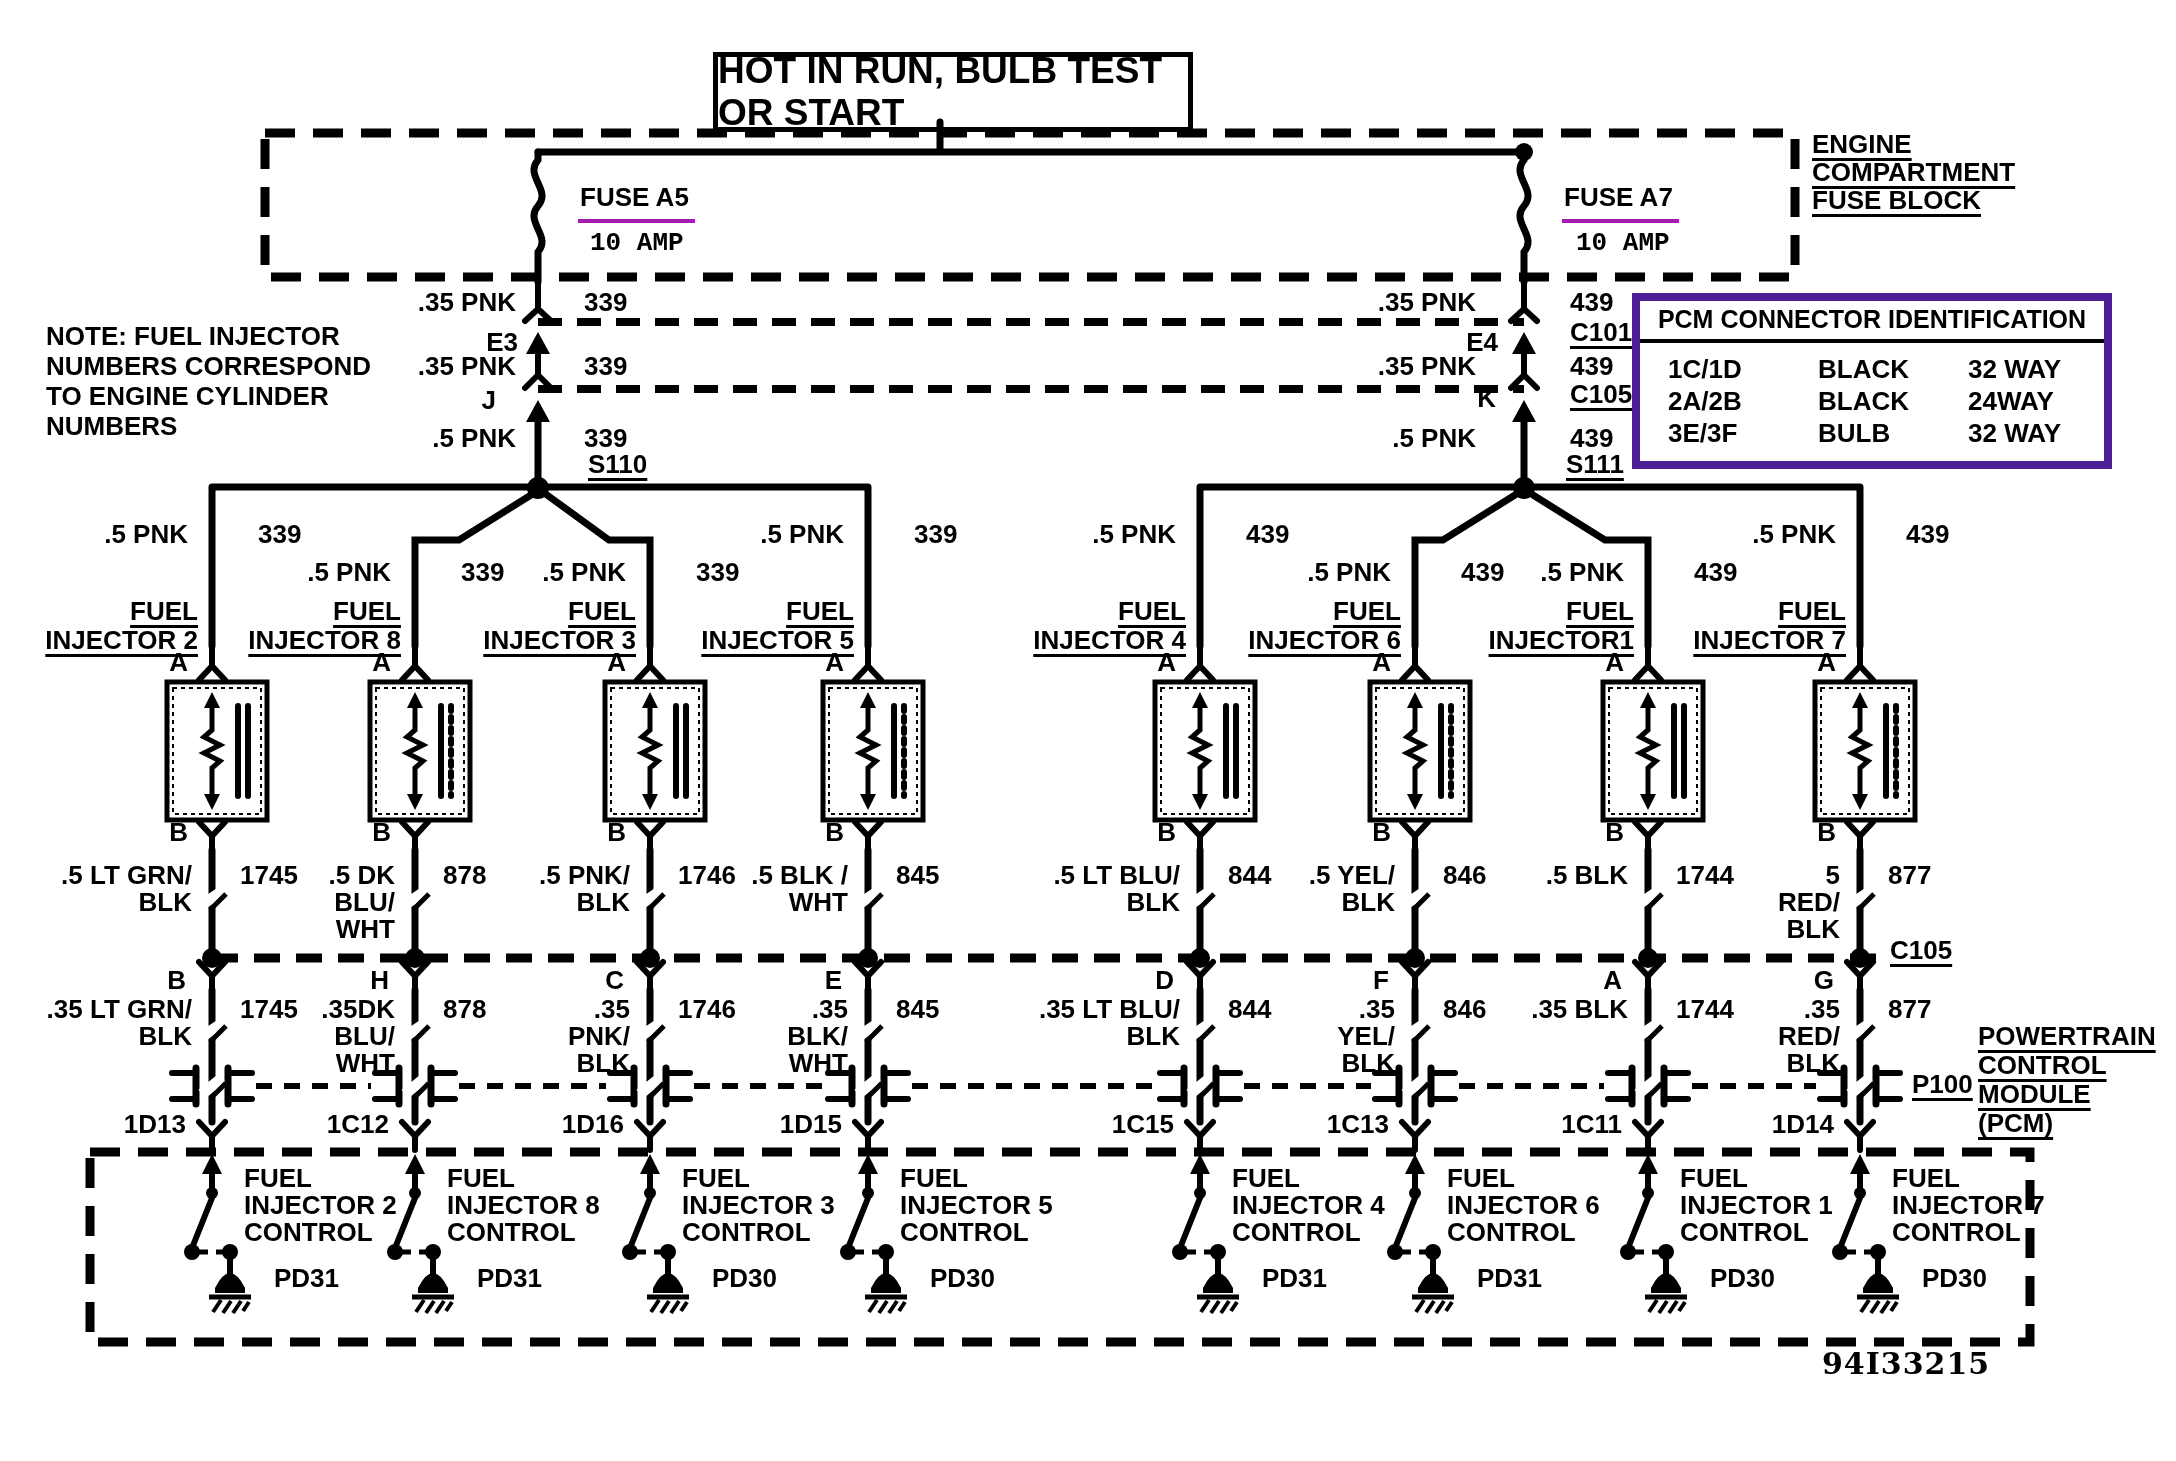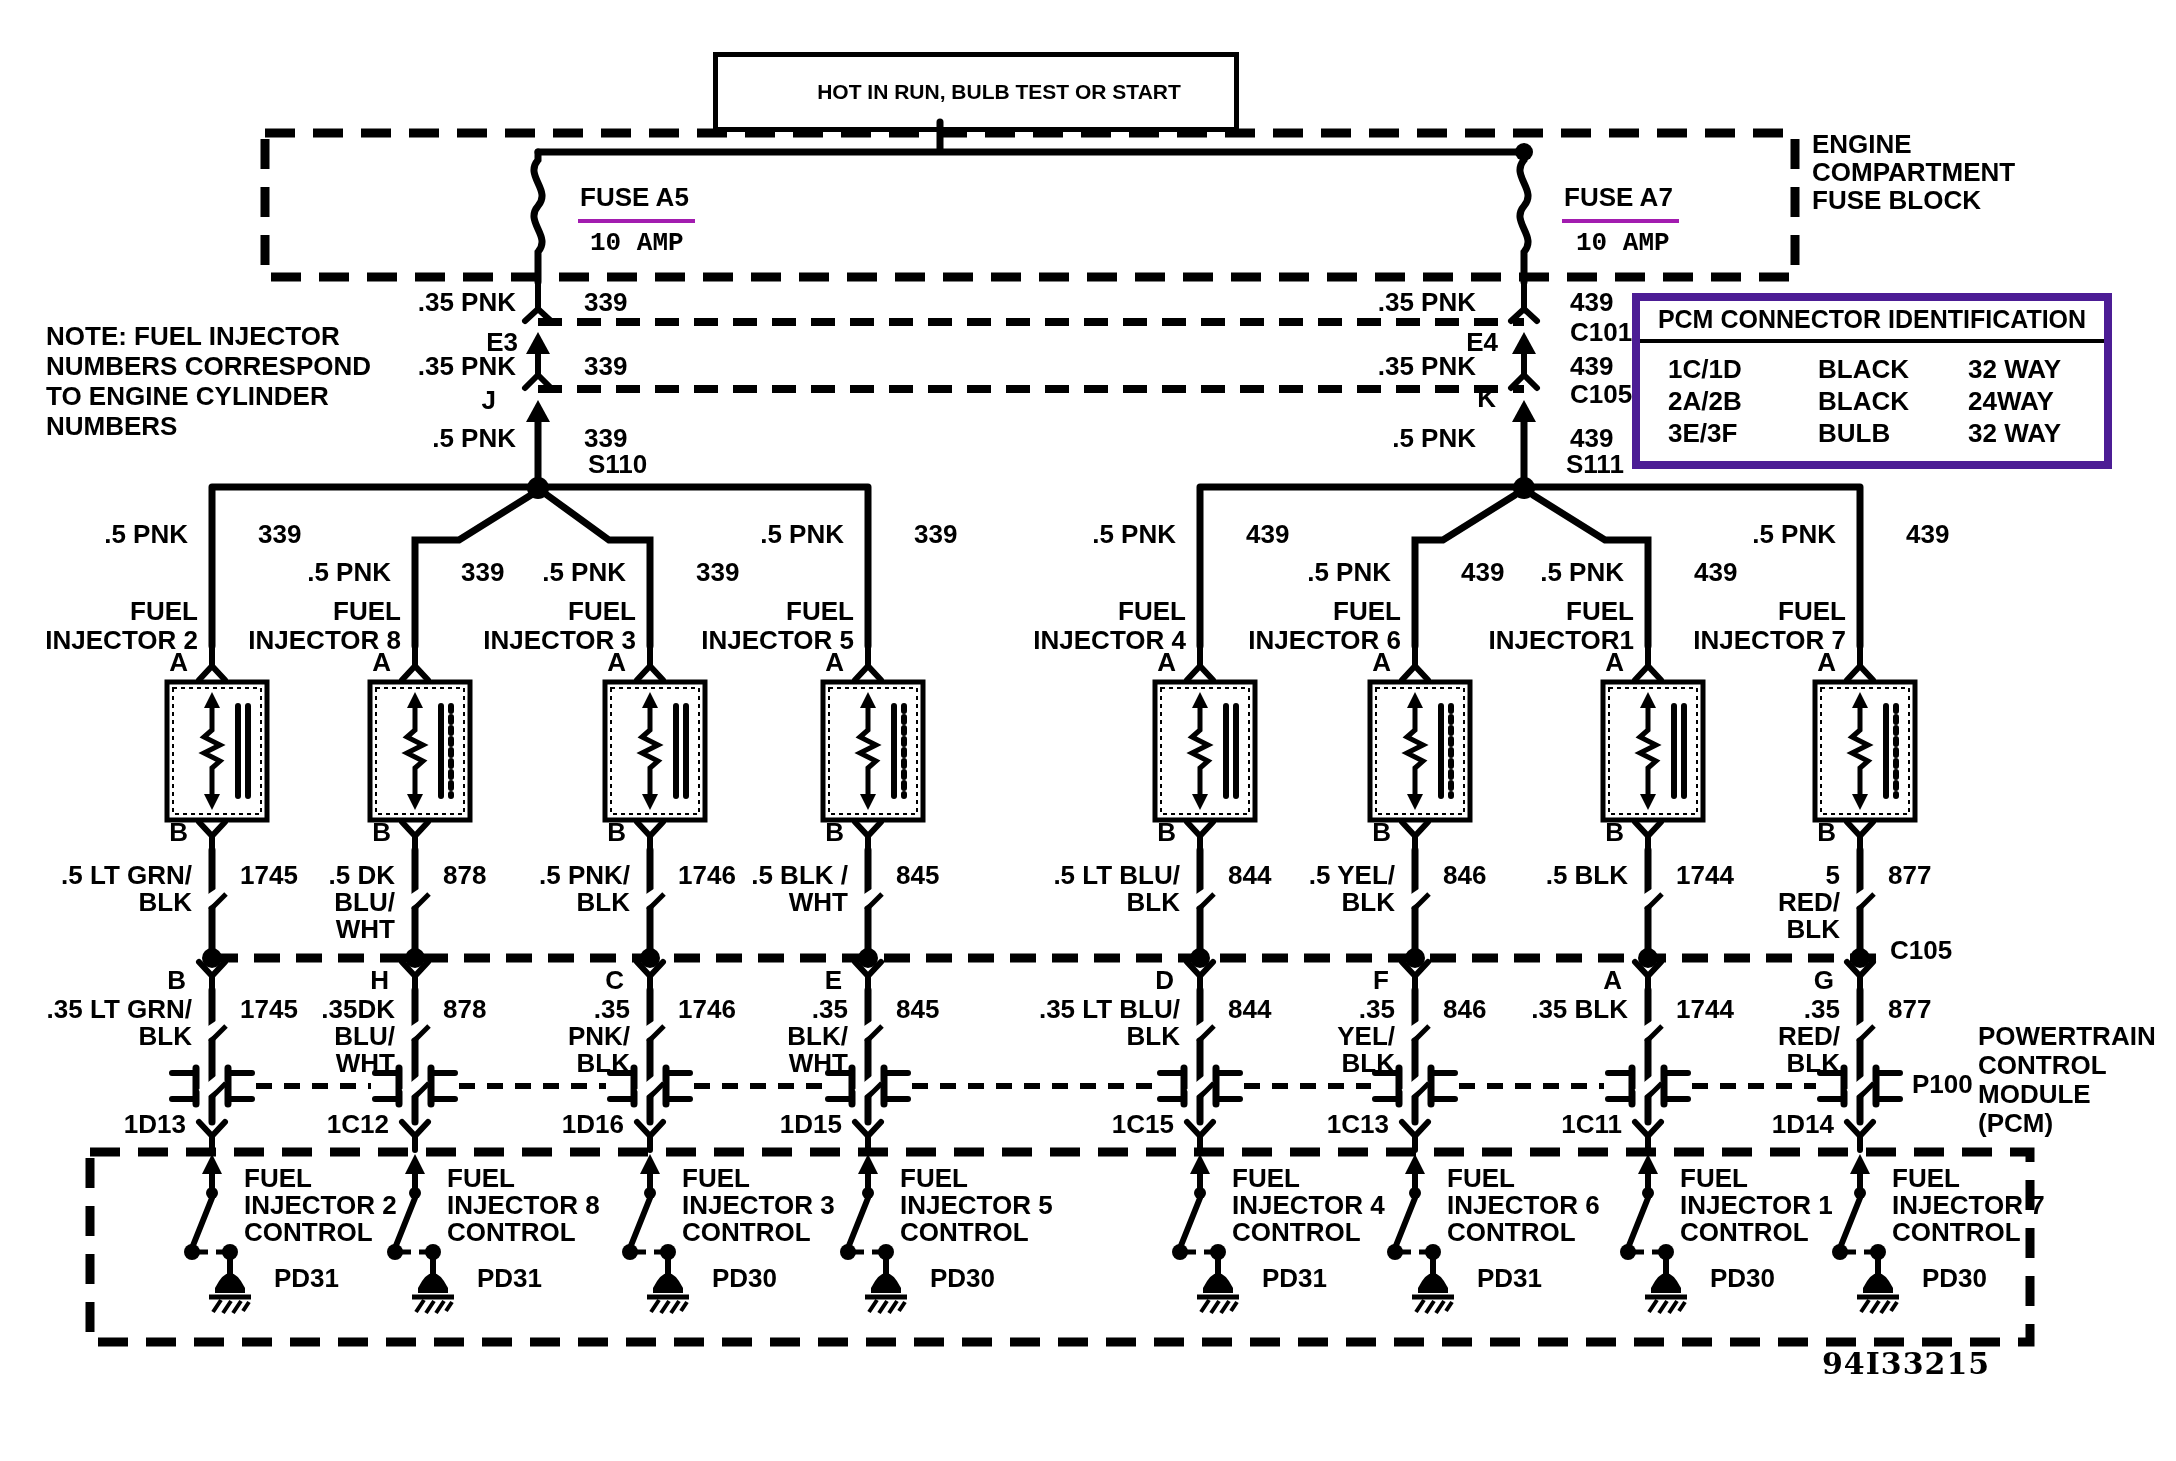--- a/index.html
+++ b/index.html
@@ -13,42 +13,42 @@
   .f{fill:#000;stroke:none;}
   .dash{stroke:#000;stroke-width:8;fill:none;stroke-dasharray:24 15;}
   .dash2{stroke:#000;stroke-width:9;fill:none;stroke-dasharray:26 16;}
   .bx{stroke:#000;stroke-width:9;fill:none;stroke-dasharray:30 18;}
   .pd{stroke:#000;stroke-width:6;fill:none;stroke-dasharray:16 12;}
   .sd{stroke:#000;stroke-width:5;fill:none;stroke-dasharray:9 8;}
   .ws{stroke:#fff;stroke-width:11;fill:none;}
   .ib{stroke:#000;stroke-width:2;fill:none;stroke-dasharray:4 4;}
   .t{position:absolute;font-weight:bold;font-size:26px;line-height:28px;white-space:nowrap;}
   .r{text-align:right;}
-  .u{text-decoration-thickness:3px;text-underline-offset:5px;}
+  .u{text-decoration:underline;text-decoration-thickness:3px;text-underline-offset:5px;}
   .col{position:absolute;top:0;width:0;}
   .fs{left:-214px;width:190px;}
   .fn{left:46px;}
   .hi .fs,.hi .fn{top:520px;}
   .lo .fs,.lo .fn{top:558px;}
   .n1{left:-290px;width:276px;top:597px;}
   .n2{left:-290px;width:276px;top:626px;}
   .pa{left:-72px;width:48px;top:648px;}
   .pb{left:-72px;width:48px;top:818px;}
   .lw{left:-214px;width:194px;}
   .uw0{top:861px;}.uw1{top:888px;}.uw2{top:915px;}
   .un{left:28px;top:861px;}
   .cp{left:-76px;width:50px;top:966px;}
   .dw0{top:995px;}.dw1{top:1022px;}.dw2{top:1049px;}
   .dn{left:28px;top:995px;}
   .pid{left:-164px;width:138px;top:1110px;}
   .cl{left:32px;}
   .c0{top:1164px;}.c1{top:1191px;}.c2{top:1218px;}
   .gd{left:62px;top:1264px;}
   #banner{position:absolute;left:713px;top:52px;width:470px;height:70px;border:5px solid #000;
-          display:flex;align-items:center;justify-content:center;font-weight:bold;font-size:21px;padding-left:46px;}
+          display:flex;align-items:center;justify-content:center;font-weight:bold;font-size:37px;}
   #pcmtable{position:absolute;left:1632px;top:293px;width:464px;border:8px solid #4c1d95;}
   #pcmtable .hd{border-bottom:4px solid #000;text-align:center;font-weight:bold;font-size:25px;
                 padding:4px 0 5px 0;}
   #pcmtable .bd{padding:10px 0 12px 28px;}
   #pcmtable .row{display:flex;font-weight:bold;font-size:26px;line-height:32px;}
   #pcmtable .row span:nth-child(1){width:150px;}
   #pcmtable .row span:nth-child(2){width:150px;}
   .fuse-name{position:absolute;font-weight:bold;font-size:26px;border-bottom:4px solid #a21caf;
              padding:0 6px 6px 2px;}
   .fuse-amp{position:absolute;font-weight:bold;font-size:26px;font-family:Liberation Mono, monospace;}

